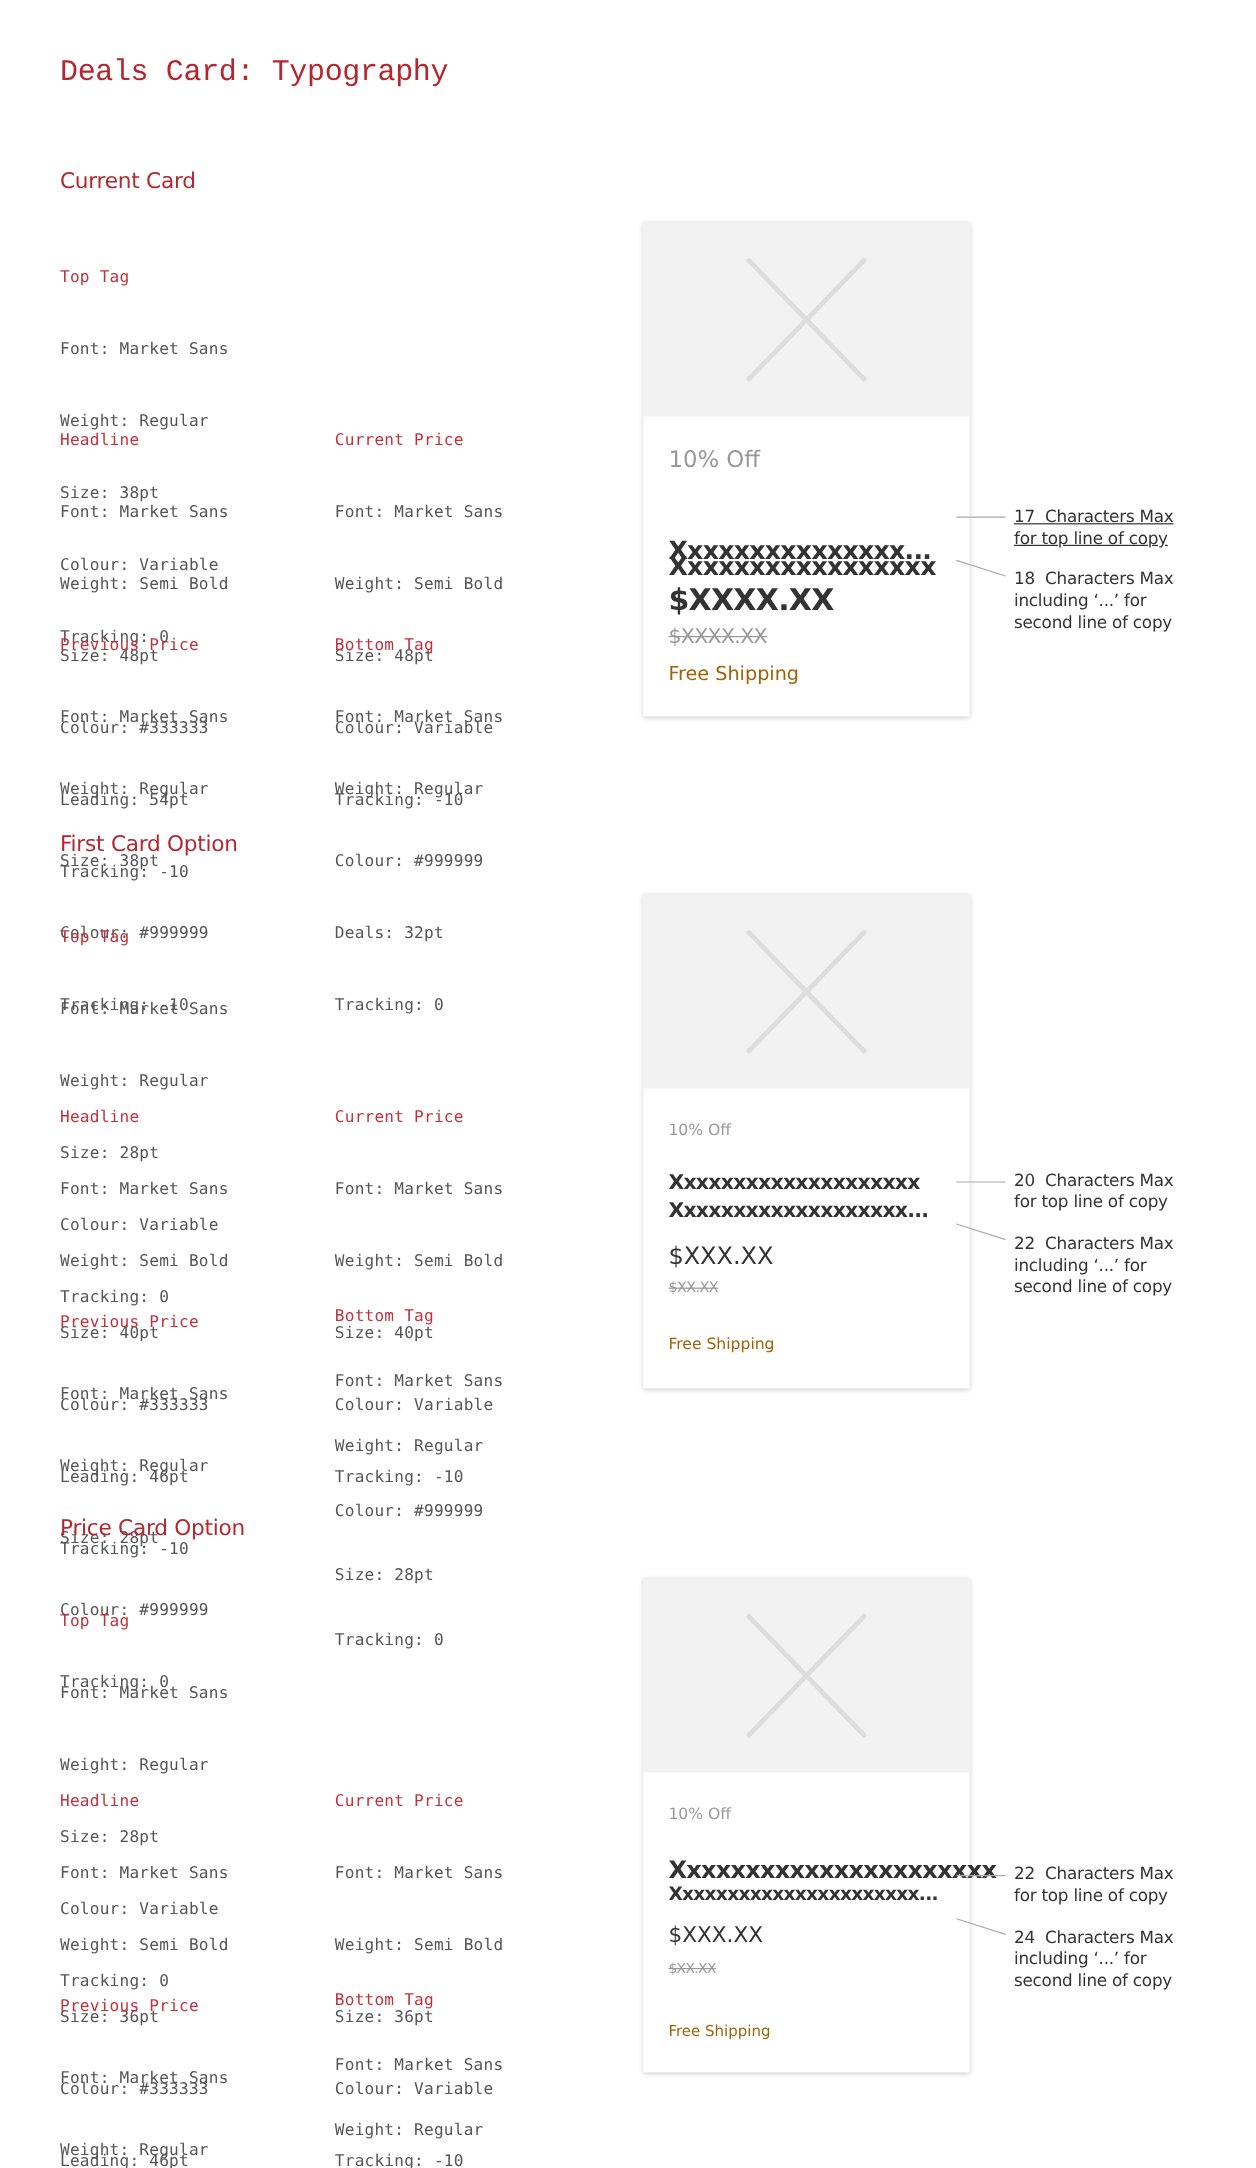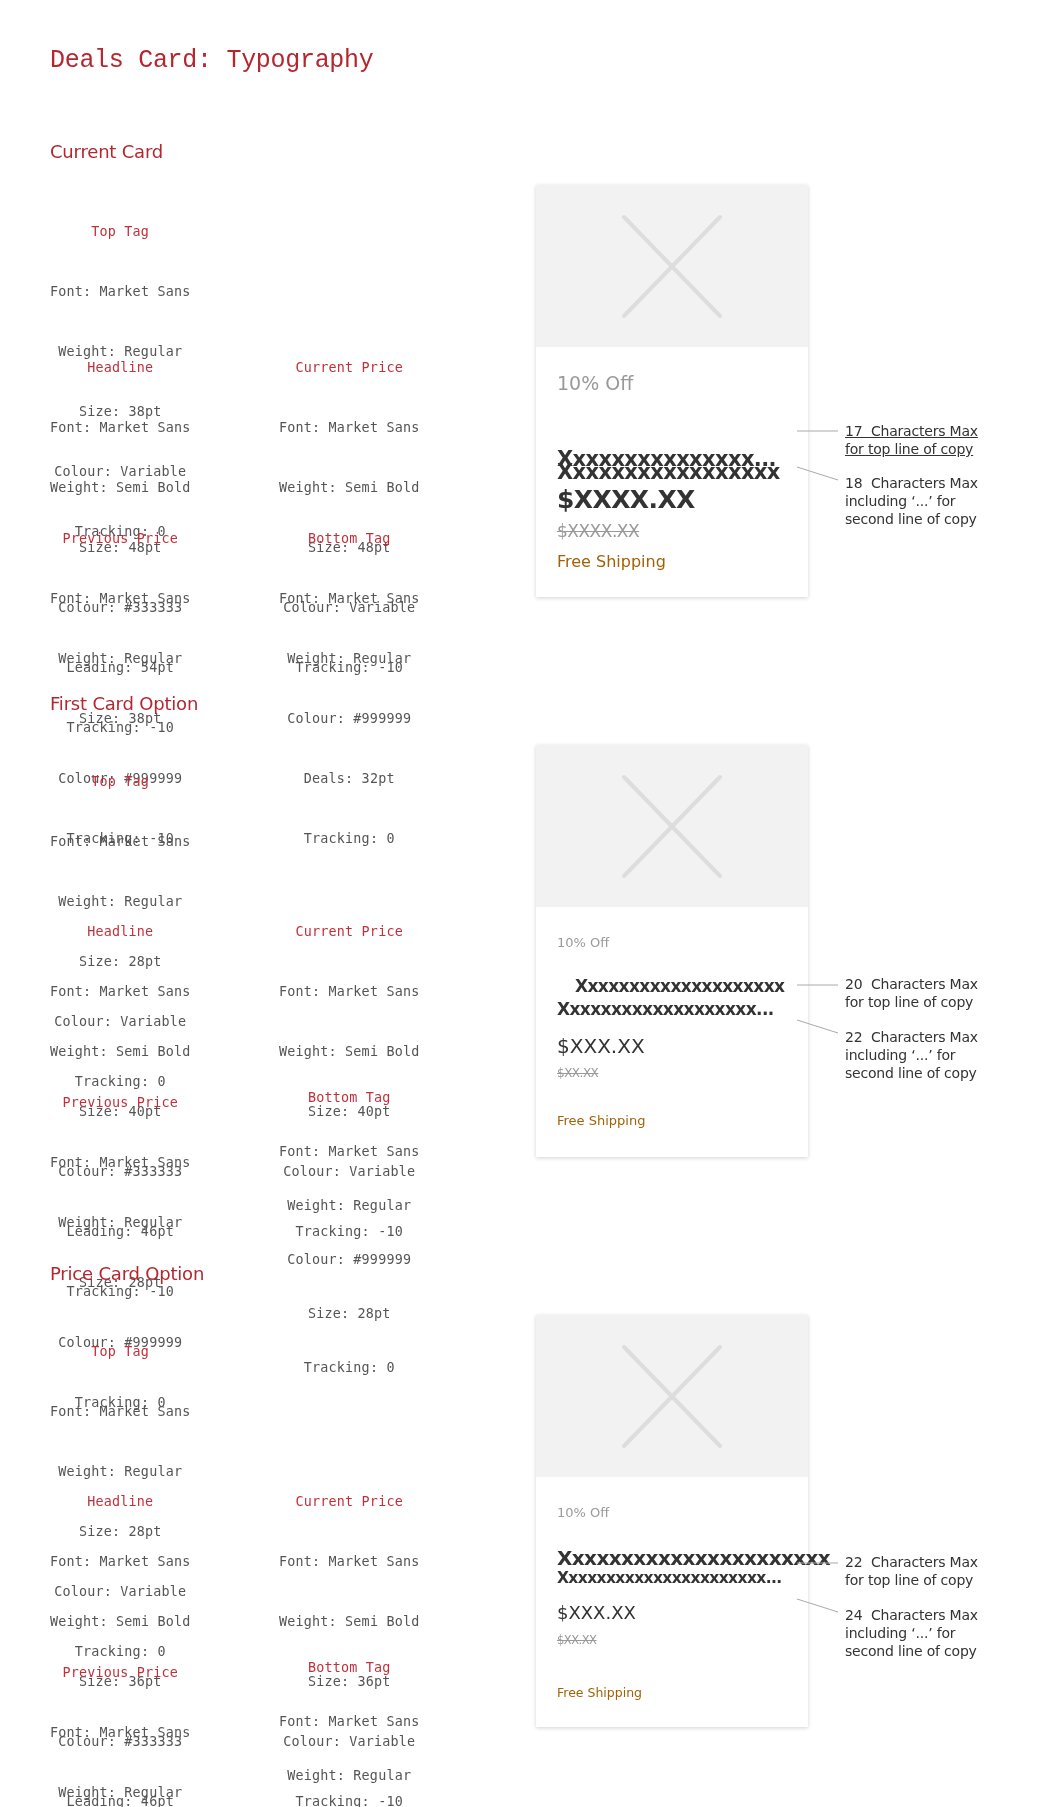--- a/index.html
+++ b/index.html
@@ -1,20 +1,20 @@
 <!DOCTYPE html>
 <html><head>
 <meta charset="utf-8">
 <style>
   html, body { margin: 0; padding: 0; background: #ffffff; }
   body { width: 1047px; height: 1807px; position: relative; overflow: hidden; font-family: "Liberation Sans", sans-serif; }
   .abs { position: absolute; }
   .page-title { left: 50px; top: 46px; font-size: 25px; color: #b5262f; font-family: Liberation Mono, monospace; letter-spacing: -0.3px; white-space: nowrap; }
   .section-title { left: 50px; font-size: 18px; color: #b5262f; font-family: "DejaVu Sans", sans-serif; letter-spacing: -0.2px; white-space: nowrap; }
-  .spec { position: absolute; font-family: "DejaVu Sans Mono", monospace; font-size: 13.4px; color: #555555; line-height: 20px; white-space: pre; letter-spacing: 0.2px; text-align: center; }
+  .spec { position: absolute; font-family: "DejaVu Sans Mono", monospace; font-size: 13.4px; color: #555555; line-height: 20px; white-space: pre; letter-spacing: 0.2px; }
   .spec.tight { line-height: 18px; }
   .spec .spec-head { color: #c4303a; display: block; }
   .spec .spec-line { display: block; }
 
   .card { position: absolute; left: 536px; width: 272px; height: 412px; background: #ffffff; box-shadow: 0 1px 4px rgba(0,0,0,0.18); }
   .card .img { position: absolute; left: 0; top: 0; width: 272px; height: 162px; background: #f2f2f2; }
   .card .img svg { position: absolute; left: 0; top: 0; }
   .card .t { position: absolute; left: 21px; white-space: nowrap; font-family: "DejaVu Sans", sans-serif; }
   .top-tag { color: #999999; }
   .headline { color: #333333; font-weight: bold; letter-spacing: -0.6px; }
@@ -140,21 +140,21 @@
 </div>
 
 <div class="card" style="top:745px;">
   <div class="img">
     <svg width="272" height="162">
       <line x1="88" y1="32" x2="184" y2="131" stroke="#dddddd" stroke-width="4" stroke-linecap="round"></line>
       <line x1="184" y1="32" x2="88" y2="131" stroke="#dddddd" stroke-width="4" stroke-linecap="round"></line>
     </svg>
   </div>
   <div class="t top-tag" style="top:190px; font-size:13px;">10% Off</div>
-  <div class="t headline" style="top:231px; font-size:17px;margin-left:18px;">Xxxxxxxxxxxxxxxxxxxx</div>
+  <div class="t headline" style="top:231px; font-size:17px;">Xxxxxxxxxxxxxxxxxxxx</div>
   <div class="t headline" style="top:254px; font-size:17px;">Xxxxxxxxxxxxxxxxxxx...</div>
   <div class="t price" style="top:289px; font-size:20px;">$XXX.XX</div>
   <div class="t prev" style="top:321px; font-size:12px;">$XX.XX</div>
   <div class="t bottom-tag" style="top:368px; font-size:13px;">Free Shipping</div>
 </div>
 
 <div class="annot" style="top:975px;">20  Characters Max
 for top line of copy</div>
 <div class="annot" style="top:1028px;">22  Characters Max
 including ‘...’ for

